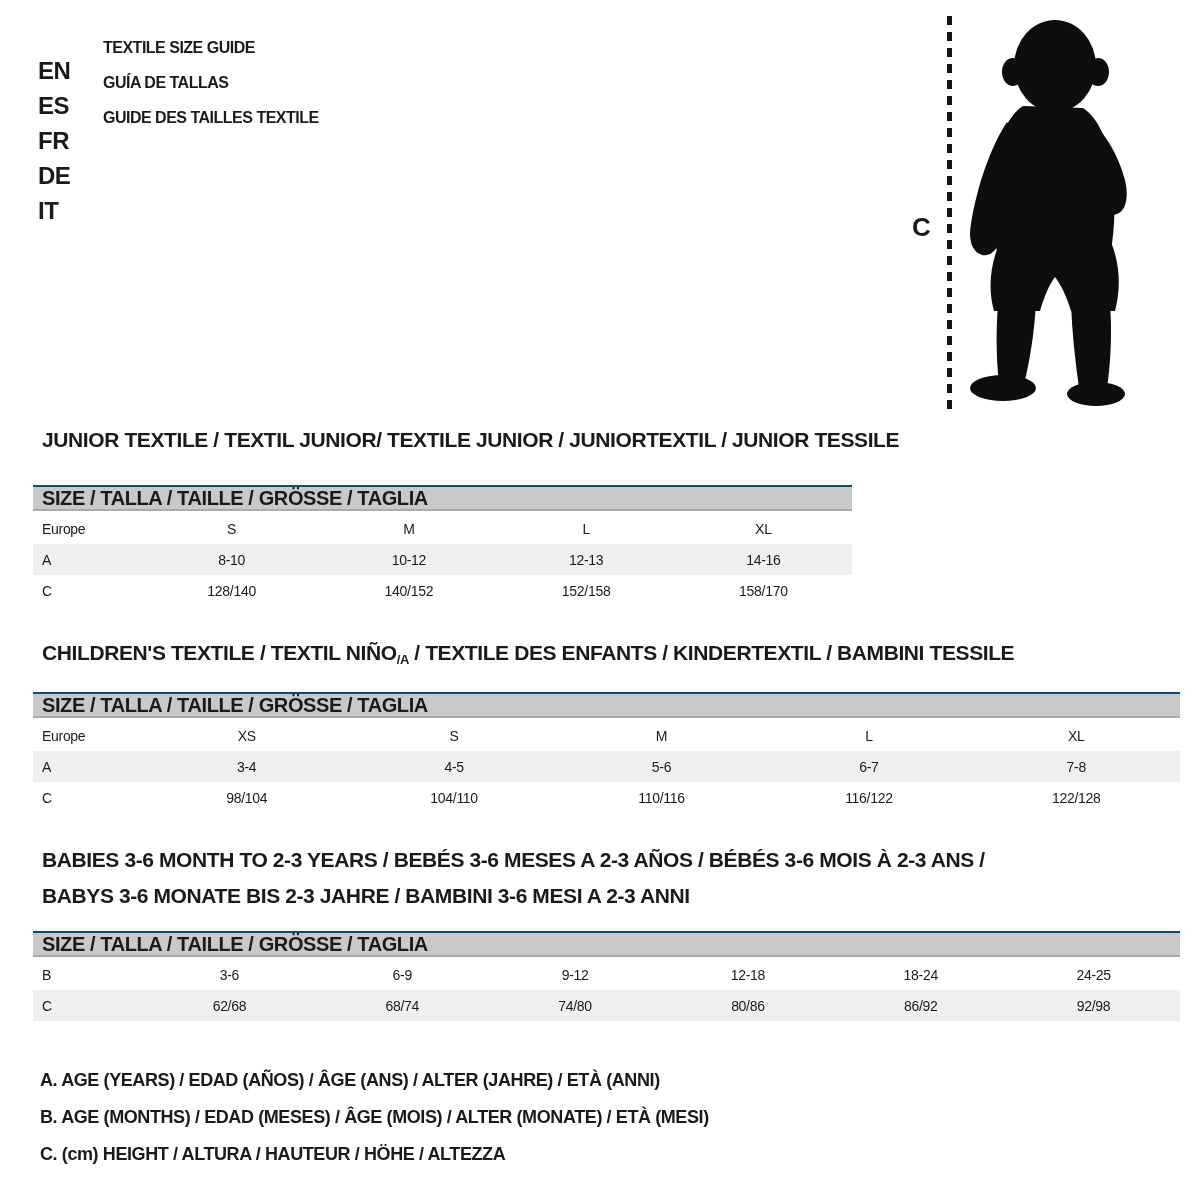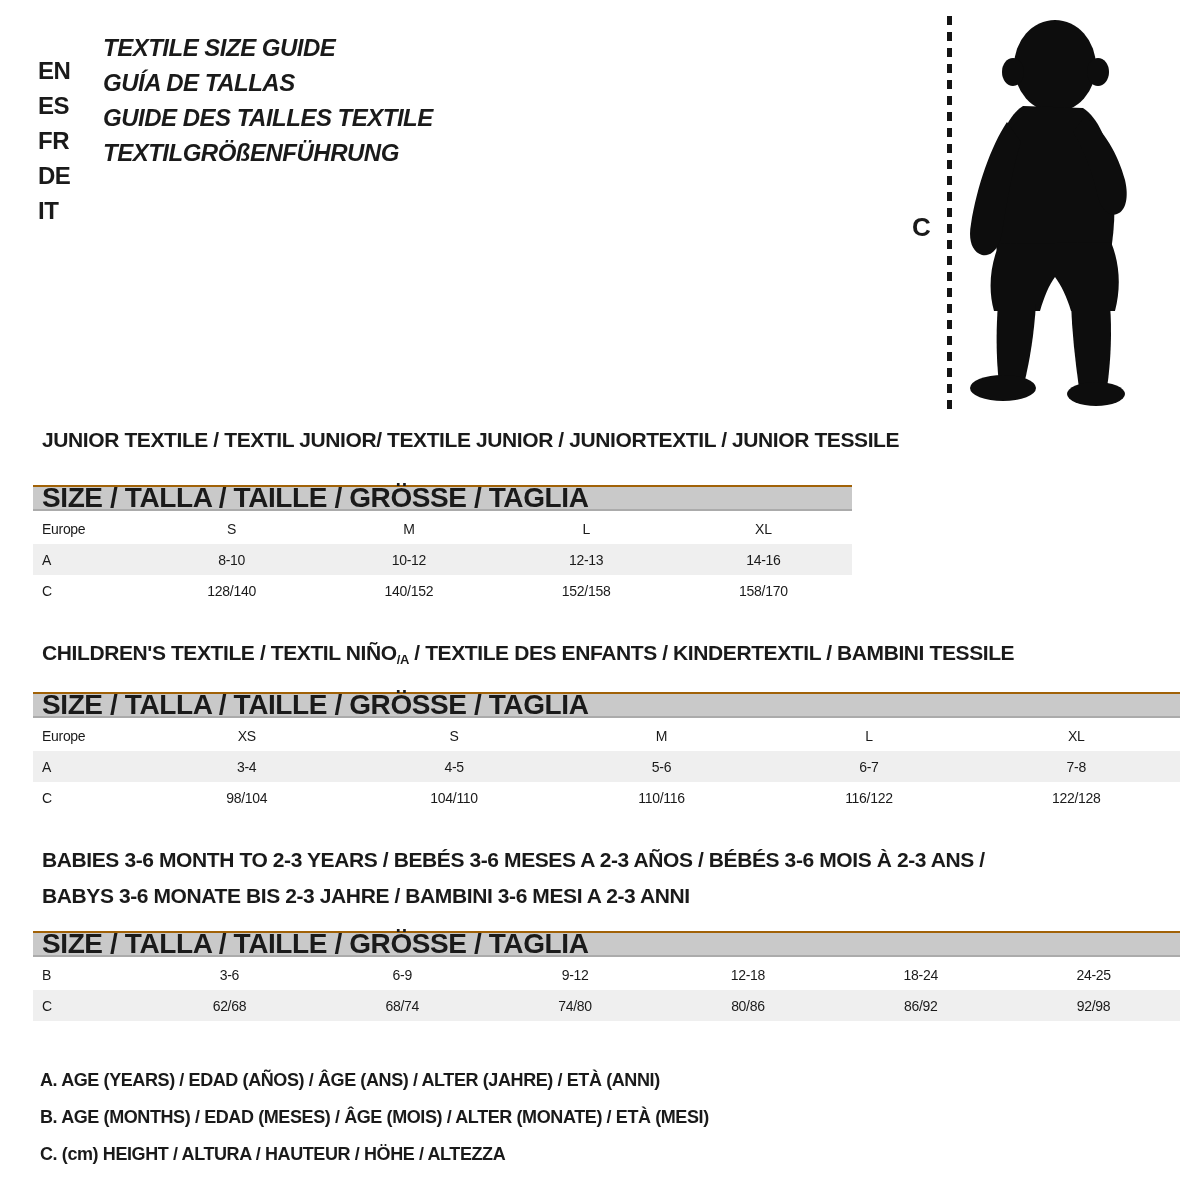--- a/index.html
+++ b/index.html
@@ -10,21 +10,21 @@
     font-family:"Liberation Sans", sans-serif;
     color:#1a1a1a;
     overflow:hidden;
   }
   .abs { position:absolute; }
 
   
   .lang-block { left:38px; top:30px; }
   .lang-row { display:flex; height:35px; align-items:center; }
   .lang-code { width:65px; font-size:24px; font-weight:700; letter-spacing:-0.5px;margin-top:46px; }
-  .lang-title { font-size:24px; font-weight:700; letter-spacing:-0.5px;font-style:italic; }
+  .lang-title { font-size:16px; font-weight:700; letter-spacing:-0.5px; }
 
   
   .measure-line {
     left:947px; top:16px; width:5px; height:400px;
     background:repeating-linear-gradient(to bottom, #141414 0px, #141414 9px, transparent 9px, transparent 16px);
   }
   .measure-label { left:912px; top:212px; font-size:26px; font-weight:700; }
   .figure-svg { left:963px; top:14px; width:180px; height:400px; }
   .figure-svg svg { display:block; width:100%; height:100%; }
   .figure-svg path, .figure-svg ellipse { fill:#0d0d0d; }
@@ -32,26 +32,26 @@
   
   .section-heading {
     font-size:21px; font-weight:700; letter-spacing:-0.4px; white-space:nowrap;
   }
   .heading-sub { font-size:13px; position:relative; top:4px; font-weight:700; }
 
   
   .size-table { left:33px; }
   .table-header-bar {
     background:#c9c9c9;
-    border-top:2px solid #a16207;
+    border-top:2px solid #0c4a6e;
     border-bottom:2px solid #ababab;
     height:22px;
     display:flex; align-items:center;
     padding-left:9px;
-    font-size:28px; font-weight:700; letter-spacing:-0.4px;
+    font-size:20px; font-weight:700; letter-spacing:-0.4px;
     box-sizing:content-box;
   }
   .t-row {
     display:grid; height:31px; align-items:center;
     font-size:14px; letter-spacing:-0.3px;
   }
   .t-row.alt { background:#efefef; }
   .t-row .lbl { text-align:left; padding-left:9px; }
   .t-row .val { text-align:center; }
   .cols4 { grid-template-columns:110px repeat(4,1fr); }
@@ -75,21 +75,20 @@
   <div class="lang-row">
     <span class="lang-code">ES</span>
     <span class="lang-title">GUÍA DE TALLAS</span>
   </div>
   <div class="lang-row">
     <span class="lang-code">FR</span>
     <span class="lang-title">GUIDE DES TAILLES TEXTILE</span>
   </div>
   <div class="lang-row">
     <span class="lang-code">DE</span>
-    <span class="lang-title">TEXTILGRÖßENFÜHRUNG</span>
   </div>
   <div class="lang-row">
     <span class="lang-code">IT</span>
   </div>
 </div>
 
 <div class="abs measure-label">C</div>
 <div class="abs measure-line"></div>
 <div class="abs figure-svg">
   <svg viewBox="0 0 180 400" xmlns="http://www.w3.org/2000/svg" aria-hidden="true">

